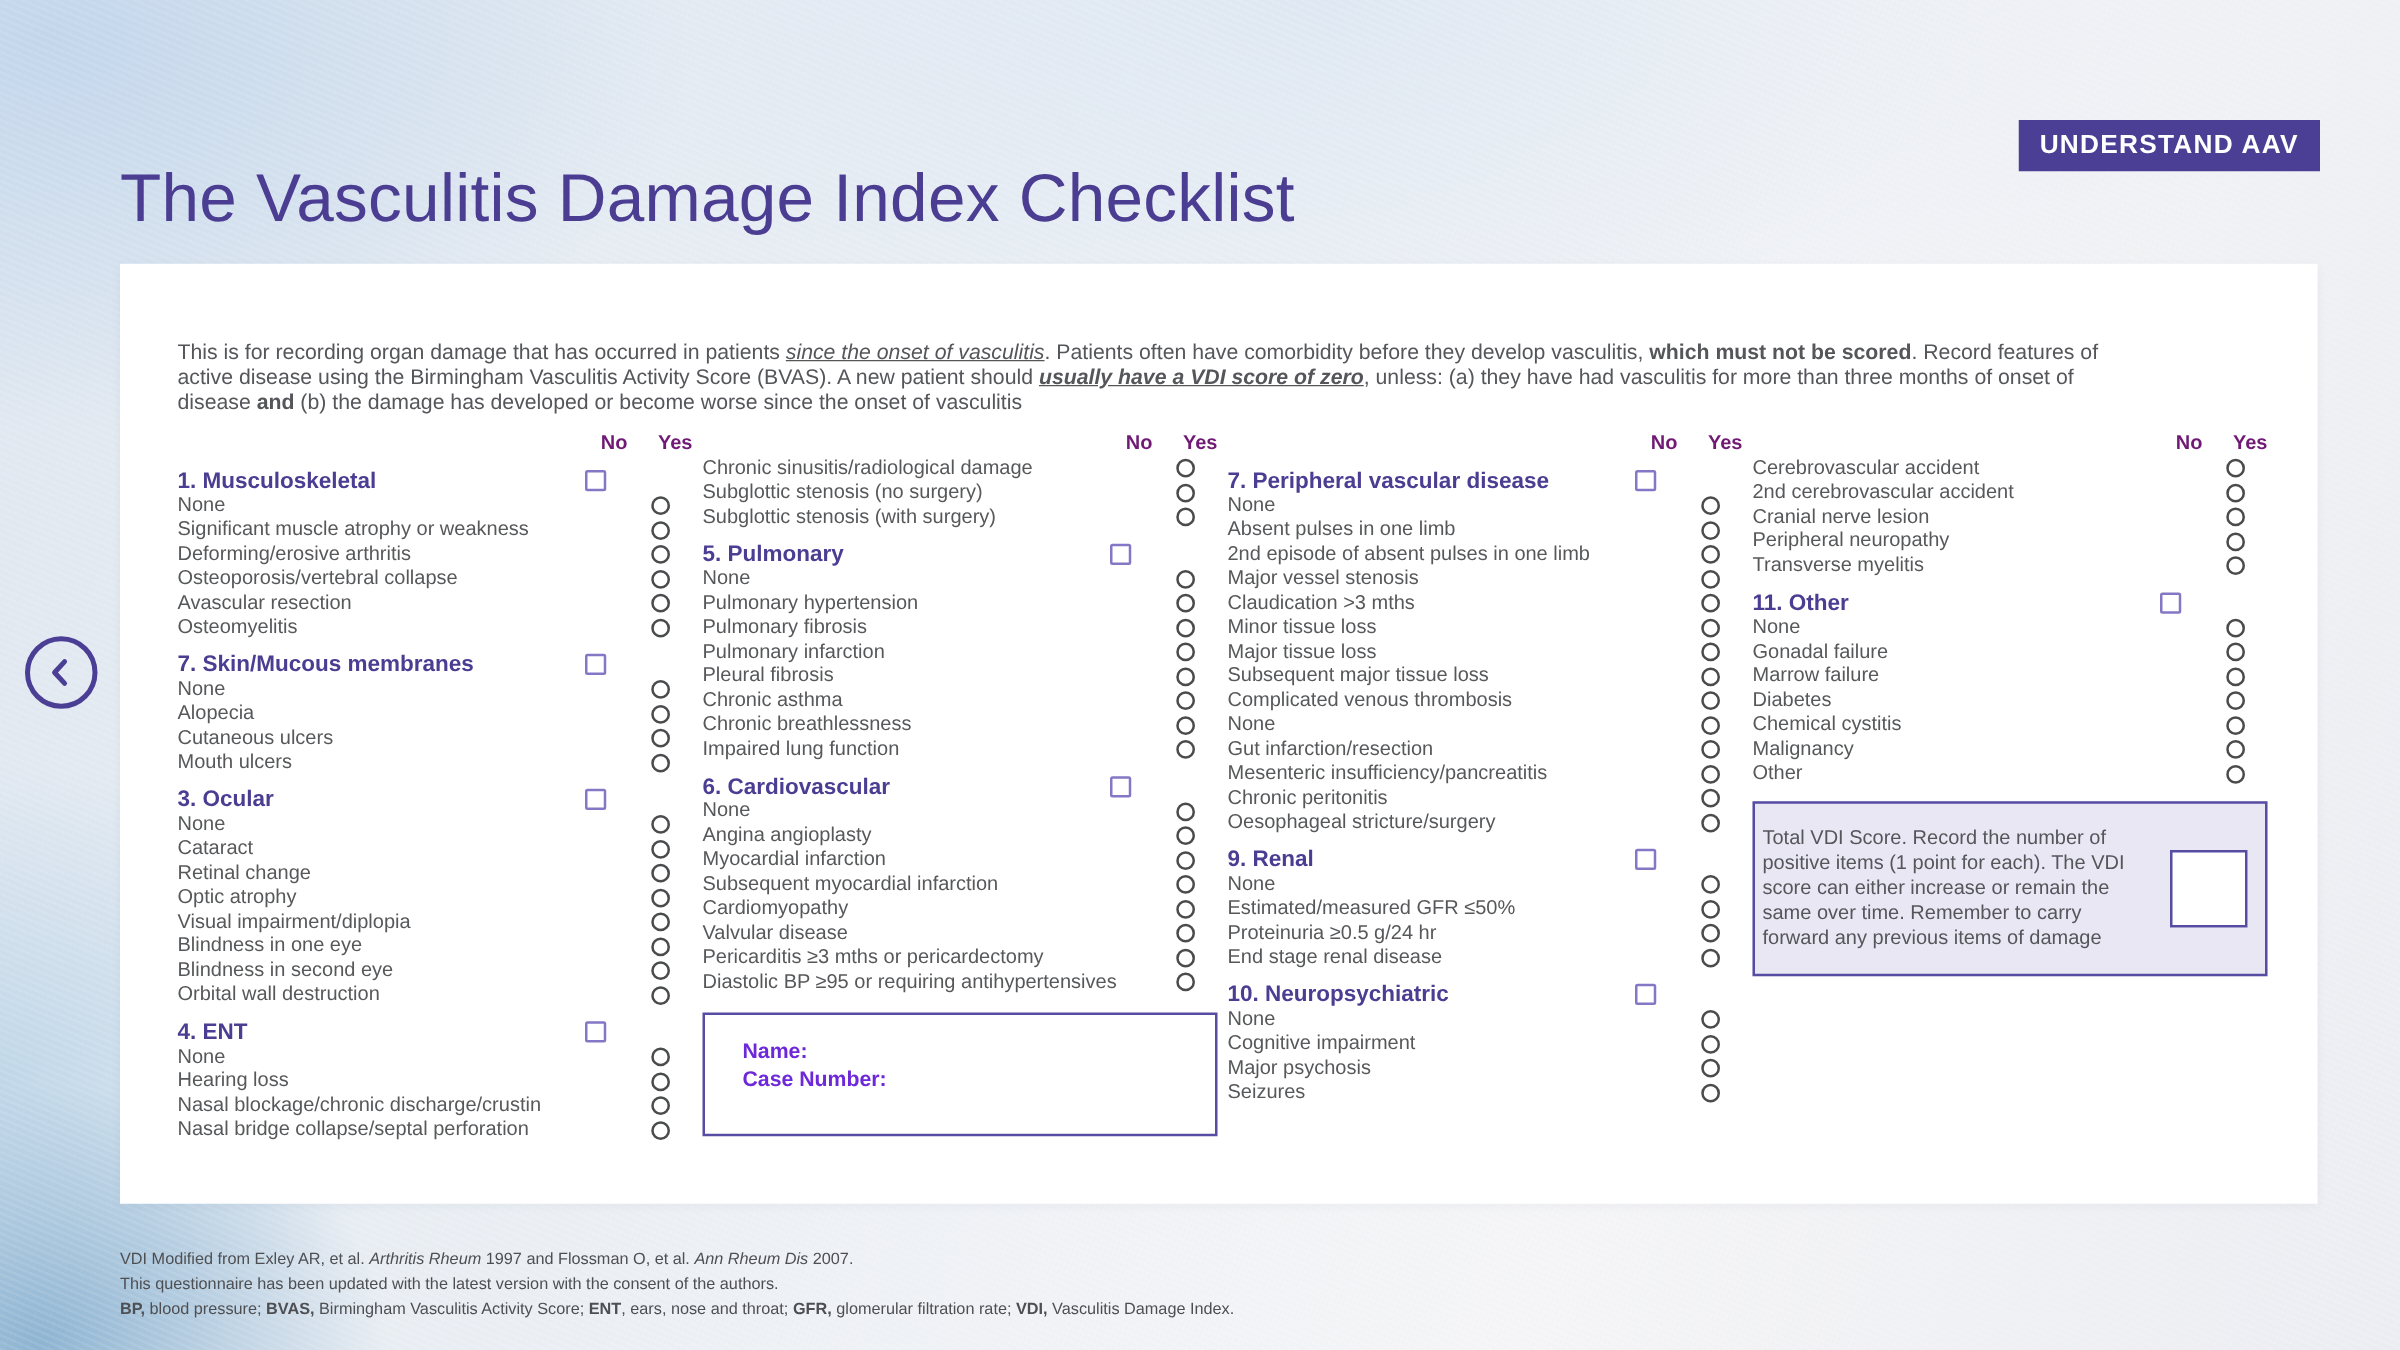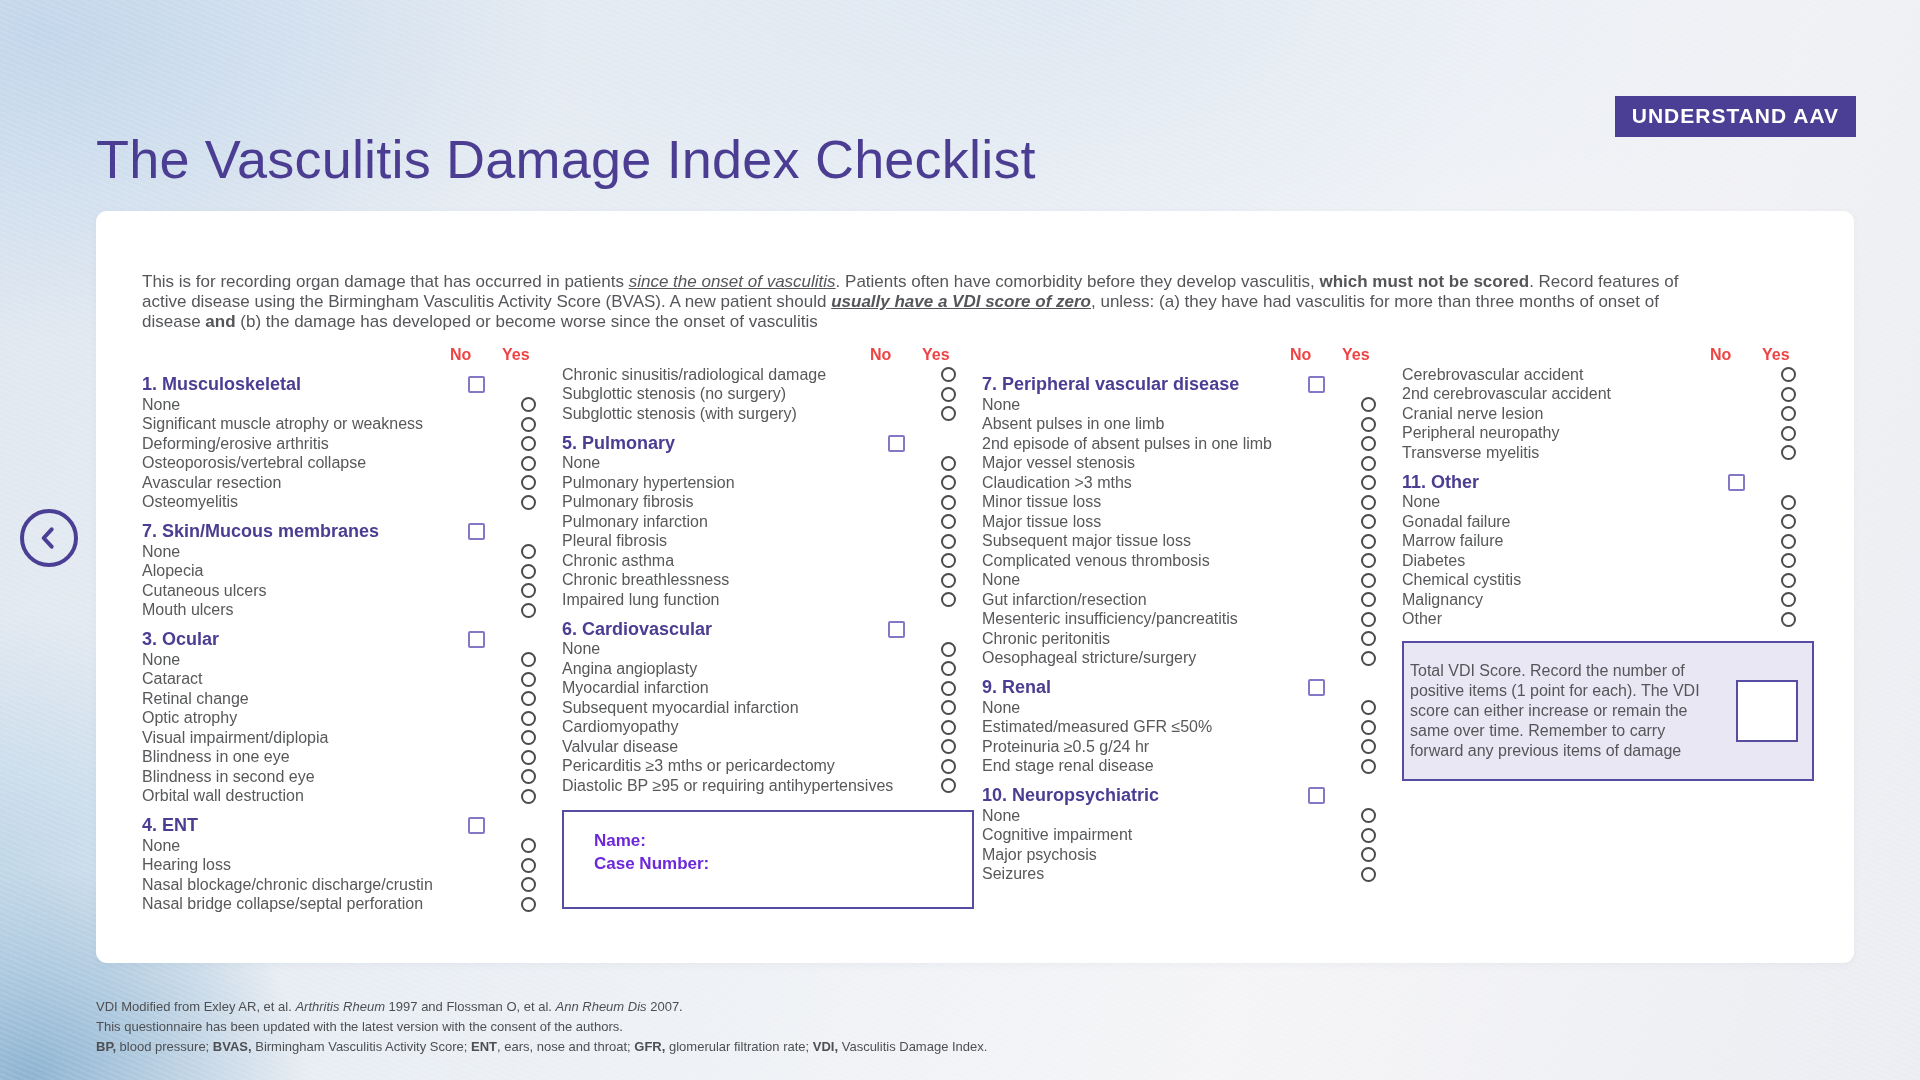--- a/index.html
+++ b/index.html
@@ -13,28 +13,28 @@
       linear-gradient(105deg,#dfe7f0 0%,#eef1f5 42%,#f5f5f7 68%,#ecedf2 100%);}
   .texture{position:absolute;inset:0;pointer-events:none;opacity:.35;
     background:repeating-linear-gradient(23deg,rgba(255,255,255,.25) 0 2px,rgba(0,0,0,0) 2px 5px),
                repeating-linear-gradient(-67deg,rgba(190,200,215,.12) 0 1px,rgba(0,0,0,0) 1px 4px);}
   .title{position:absolute;left:96px;top:92px;font-size:54px;line-height:62px;font-weight:400;
     color:#4b3d92;letter-spacing:.2px;white-space:nowrap;}
   .badge{position:absolute;top:96px;right:64px;background:#4b3e95;color:#ffffff;font-weight:800;
     font-size:21px;letter-spacing:1px;padding:8px 17px 9px;white-space:nowrap;}
   .back{position:absolute;left:20px;top:509px;width:58px;height:58px;border:4px solid #4b3e95;
     border-radius:50%;box-sizing:border-box;display:flex;align-items:center;justify-content:center;cursor:pointer;background:transparent;}
-  .card{position:absolute;left:96px;top:211px;width:1758px;height:752px;background:#ffffff;box-shadow:0 2px 8px rgba(60,70,110,0.05);border-radius:11px;}
+  .card{position:absolute;left:96px;top:211px;width:1758px;height:752px;background:#ffffff;box-shadow:0 2px 8px rgba(60,70,110,0.05);}
   .intro{position:absolute;left:46px;top:44px;width:1566px;font-size:17px;line-height:20px;color:#55565a;}
   .b{font-weight:700;} .i{font-style:italic;} .u{text-decoration:underline;}
   .checklist{position:absolute;left:46px;top:134px;display:flex;gap:8px;}
   .col{width:412px;flex:0 0 412px;}
   .row{display:grid;grid-template-columns:308px 52px 52px;align-items:center;}
   .hdr{height:20px;}
-  .hdr .hl{font-size:16px;font-weight:700;color:#ef4444;text-align:left;}
+  .hdr .hl{font-size:16px;font-weight:700;color:#701a75;text-align:right;}
   .trow{height:21px;margin-top:9px;}
   .irow{height:19.5px;}
   .lbl{font-size:16px;color:#57585a;white-space:nowrap;overflow:visible;}
   .stitle{font-size:18px;font-weight:700;color:#4b3d92;white-space:nowrap;}
   .ccell{display:flex;justify-content:center;align-items:center;}
   .chk{width:13px;height:13px;border:2px solid #8478c6;border-radius:2px;background:transparent;cursor:pointer;}
   .cir{width:11px;height:11px;border:2px solid #4a4b4d;border-radius:50%;background:transparent;cursor:pointer;}
   .namebox{margin-top:14px;width:412px;height:99px;box-sizing:border-box;border:2px solid #564ca2;
     padding:17px 0 0 30px;background:#ffffff;}
   .namebox .nf{font-size:17px;font-weight:700;color:#6d28d9;line-height:23px;}

